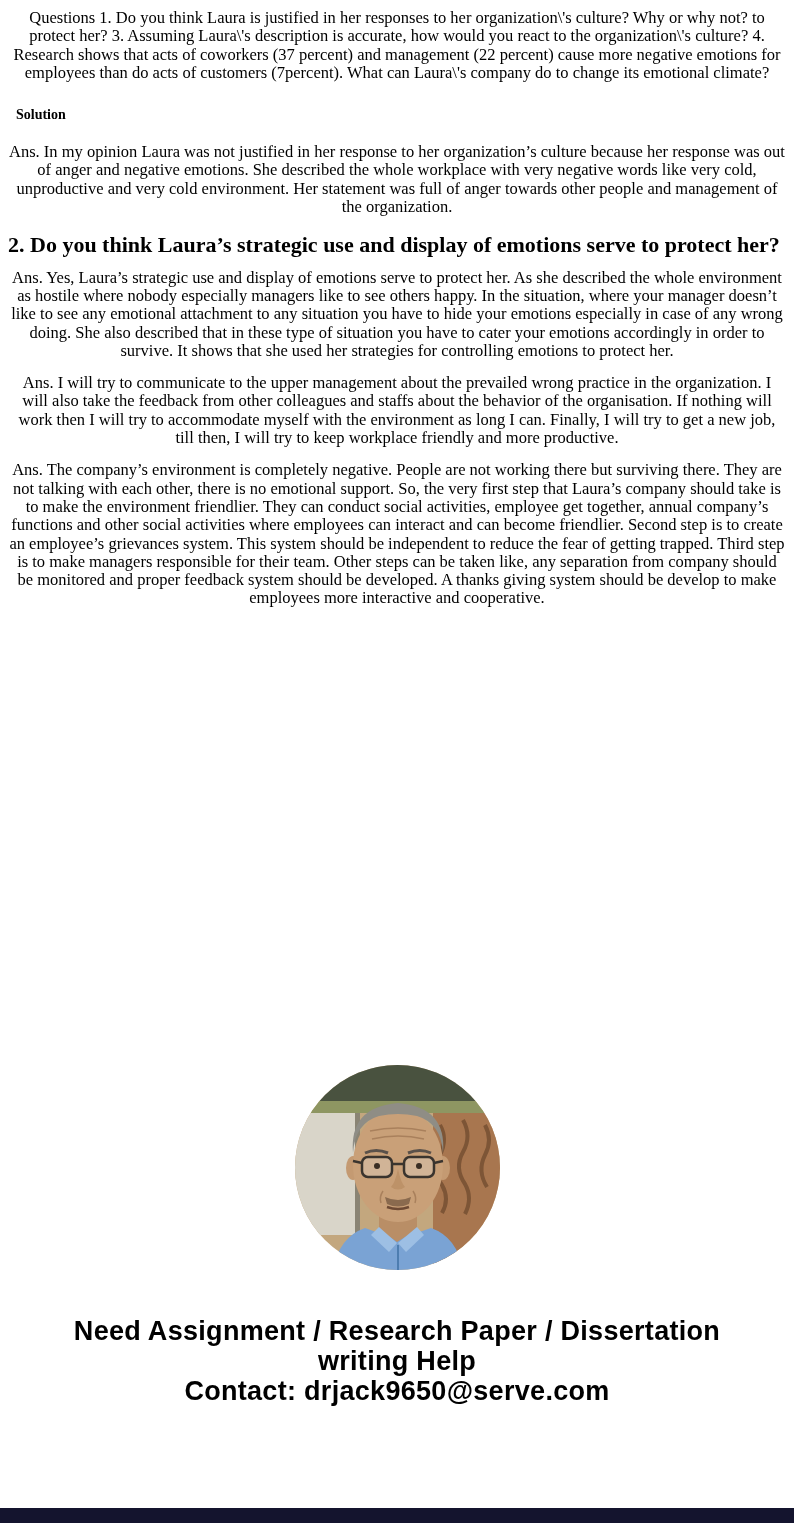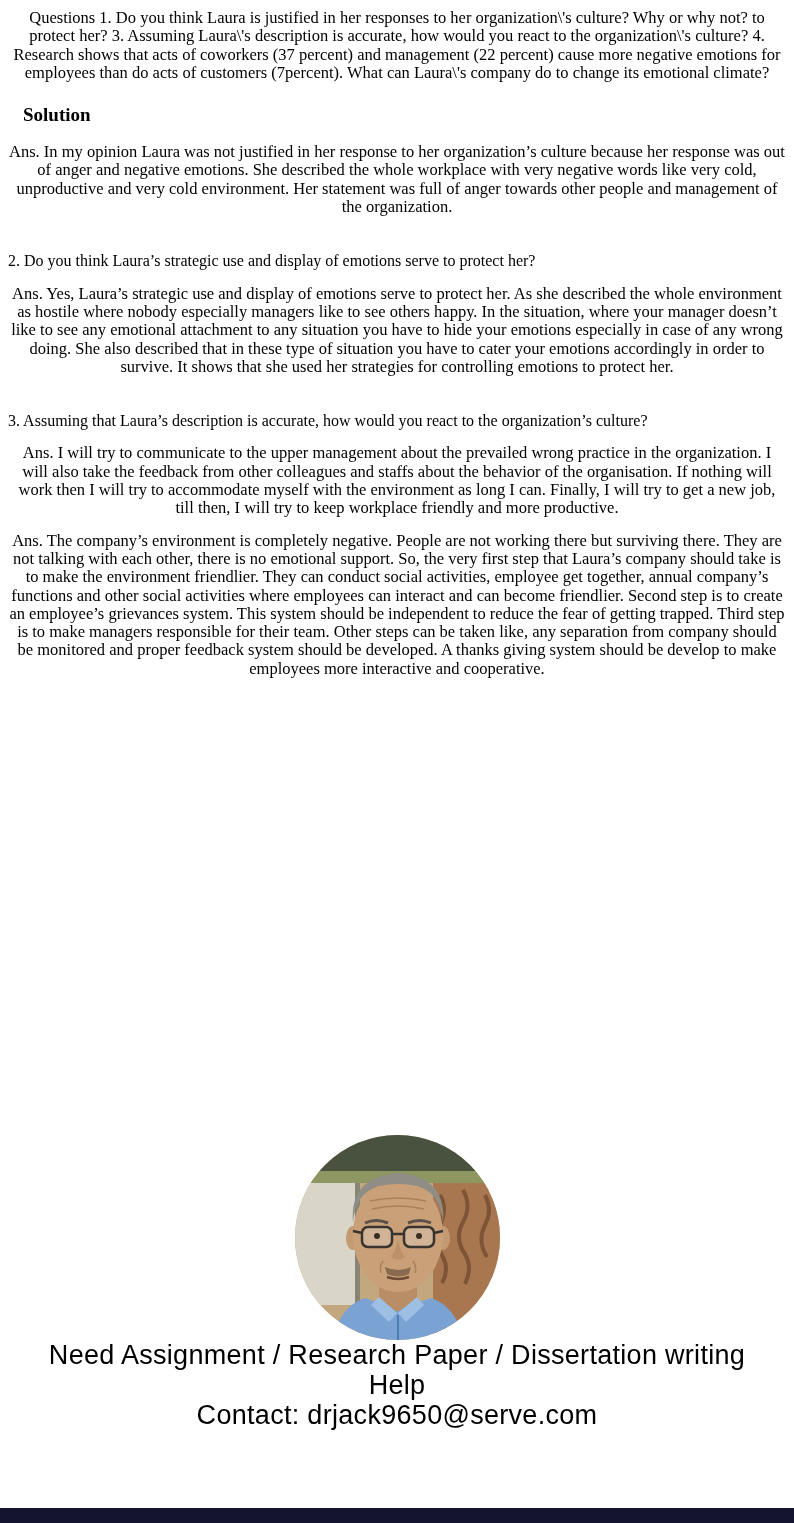--- a/index.html
+++ b/index.html
@@ -19,44 +19,45 @@
     padding: 9px 8px 0 8px;
   }
   .body-text {
     font-size: 16.5px;
     line-height: 18.3px;
     margin: 0 0 14px 0;
     text-align: center;
   }
   .solution-heading {
     font-family: "Liberation Serif", serif;
-    font-size: 19px;
+    font-size: 14px;
     line-height: 22px;
     font-weight: 700;
-    margin: 22px 0 17px 15px;
+    margin: 22px 0 17px 8px;
   }
   .q-heading {
-    font-size: 16px;
+    font-size: 22px;
     line-height: 18.3px;
-    font-weight: 400;
-    margin: 36px 0 14px 0;
+    font-weight: 700;
+    margin: 20px 0 14px 0;
   }
   .avatar-wrap {
     margin: 457px auto 0 auto;
     width: 205px;
     height: 205px;
   }
   .avatar-wrap svg {
     display: block;
   }
   .footer {
+    margin-top: 46px;
     padding: 0 20px;
     text-align: center;
     font-family: "Liberation Sans", sans-serif;
-    font-weight: 400;
+    font-weight: 700;
     font-size: 27px;
     line-height: 30px;
     letter-spacing: 0.3px;
     color: #000000;
   }
   .footer .contact-line {
     margin-top: 0;
   }
   .bottom-bar {
     position: absolute;
@@ -75,21 +76,20 @@
   <p class="body-text">Questions 1. Do you think Laura is justified in her responses to her organization\'s culture? Why or why not? to protect her? 3. Assuming Laura\'s description is accurate, how would you react to the organization\'s culture? 4. Research shows that acts of coworkers (37 percent) and management (22 percent) cause more negative emotions for employees than do acts of customers (7percent). What can Laura\'s company do to change its emotional climate?</p>
 
   <h1 class="solution-heading">Solution</h1>
 
   <p class="body-text">Ans. In my opinion Laura was not justified in her response to her organization’s culture because her response was out of anger and negative emotions. She described the whole workplace with very negative words like very cold, unproductive and very cold environment. Her statement was full of anger towards other people and management of the organization.</p>
 
   <h2 class="q-heading">2. Do you think Laura’s strategic use and display of emotions serve to protect her?</h2>
 
   <p class="body-text">Ans. Yes, Laura’s strategic use and display of emotions serve to protect her. As she described the whole environment as hostile where nobody especially managers like to see others happy. In the situation, where your manager doesn’t like to see any emotional attachment to any situation you have to hide your emotions especially in case of any wrong doing. She also described that in these type of situation you have to cater your emotions accordingly in order to survive. It shows that she used her strategies for controlling emotions to protect her.</p>
 
-  <h2 class="q-heading">3. Assuming that Laura’s description is accurate, how would you react to the organization’s culture?</h2>
 
   <p class="body-text">Ans. I will try to communicate to the upper management about the prevailed wrong practice in the organization. I will also take the feedback from other colleagues and staffs about the behavior of the organisation. If nothing will work then I will try to accommodate myself with the environment as long I can. Finally, I will try to get a new job, till then, I will try to keep workplace friendly and more productive.</p>
 
 
   <p class="body-text">Ans. The company’s environment is completely negative. People are not working there but surviving there. They are not talking with each other, there is no emotional support. So, the very first step that Laura’s company should take is to make the environment friendlier. They can conduct social activities, employee get together, annual company’s functions and other social activities where employees can interact and can become friendlier. Second step is to create an employee’s grievances system. This system should be independent to reduce the fear of getting trapped. Third step is to make managers responsible for their team. Other steps can be taken like, any separation from company should be monitored and proper feedback system should be developed. A thanks giving system should be develop to make employees more interactive and cooperative.</p>
 
   <div class="avatar-wrap">
     <svg width="205" height="205" viewBox="0 0 205 205" xmlns="http://www.w3.org/2000/svg">
       <defs>
         <clipPath id="avatar-clip">

